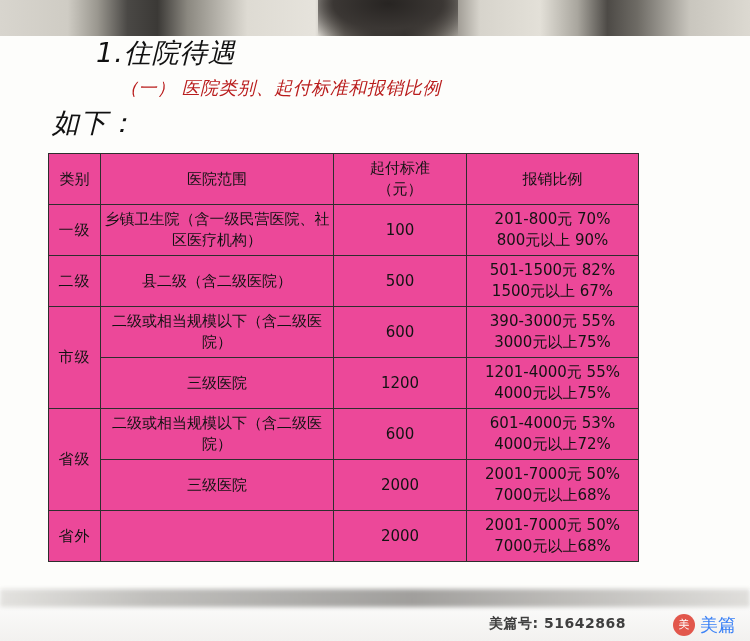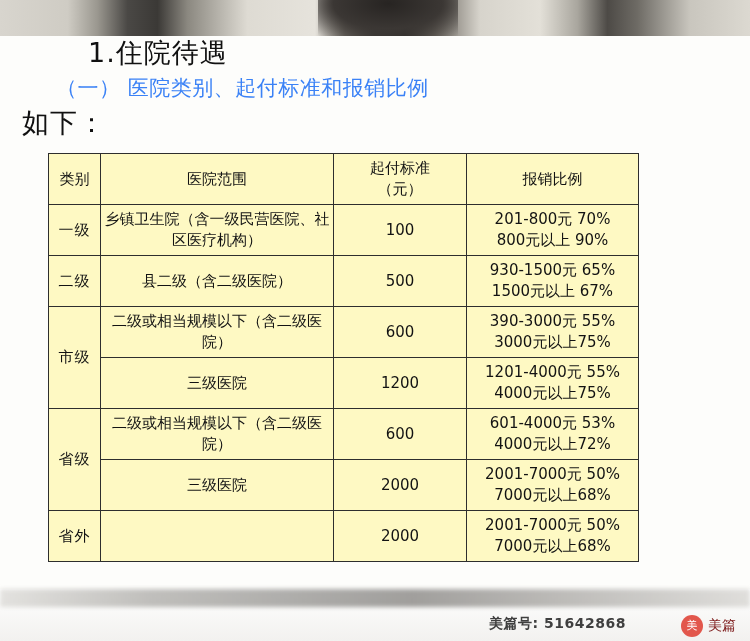--- a/index.html
+++ b/index.html
@@ -52,59 +52,60 @@
     position: absolute;
     left: 0; top: 0;
     width: 750px; height: 18px;
     background: linear-gradient(90deg, #cfcdc8 0%, #8f8d88 20%, #6d6b67 40%, #56534f 55%, #8a8782 75%, #c8c6c1 100%);
     opacity: 0.55;
     filter: blur(2px);
   }
   
   .heading {
     position: absolute;
-    left: 0; top: 36px;
+    left: 8px; top: 36px;
     width: 690px;
+    font-style: italic;
   }
   .h-line1 {
     margin-left: 88px;
     font-size: 27px;
     color: #111;
     letter-spacing: 1px;
     line-height: 34px;
     white-space: nowrap;
   }
   .h-line2 {
-    margin-left: 56px;
-    font-size: 21px;
-    color: #3b82f6;
+    margin-left: 112px;
+    font-size: 18px;
+    color: #b91c1c;
     letter-spacing: 0.5px;
     line-height: 36px;
     white-space: nowrap;
   }
   .h-line3 {
-    margin-left: 22px;
+    margin-left: 44px;
     font-size: 27px;
     color: #111;
     letter-spacing: 1px;
     line-height: 34px;
     white-space: nowrap;
   }
   
   .table-wrap {
     position: absolute;
     left: 48px;
     top: 153px;
     width: 590px;
   }
   table.fee {
     border-collapse: collapse;
     width: 590px;
     table-layout: fixed;
-    background: #fef9c3;
+    background: #ec4899;
   }
   table.fee td, table.fee th {
     border: 1px solid #2e2e2e;
     text-align: center;
     vertical-align: middle;
     color: #131313;
     font-size: 15px;
     line-height: 21px;
     padding: 4px 3px;
     font-weight: normal;
@@ -140,22 +141,22 @@
   .mz-badge .circle {
     width: 22px; height: 22px;
     border-radius: 50%;
     background: #e2574c;
     color: #fff;
     font-size: 11px;
     line-height: 22px;
     text-align: center;
   }
   .mz-badge .label {
-    font-size: 14px;
-    color: #7f1d1d;
+    font-size: 18px;
+    color: #3b82f6;
   }
   .divider-line {
     position: absolute;
     left: 0;
     bottom: 50px;
     width: 750px;
     height: 1px;
     background: rgba(120,118,114,0.35);
   }
 </style>
@@ -201,21 +202,21 @@
             <div>201-800元  70%</div>
             <div>800元以上  90%</div>
           </td>
         </tr>
 
         <tr>
           <td class="cat">二级</td>
           <td class="rng">县二级（含二级医院）</td>
           <td class="amt">500</td>
           <td class="rate">
-            <div>930-1500元  65%</div>
+            <div>501-1500元  82%</div>
             <div>1500元以上  67%</div>
           </td>
         </tr>
 
         <tr>
           <td class="cat" rowspan="2">市级</td>
           <td class="rng">二级或相当规模以下（含二级医院）</td>
           <td class="amt">600</td>
           <td class="rate">
             <div>390-3000元  55%</div>

